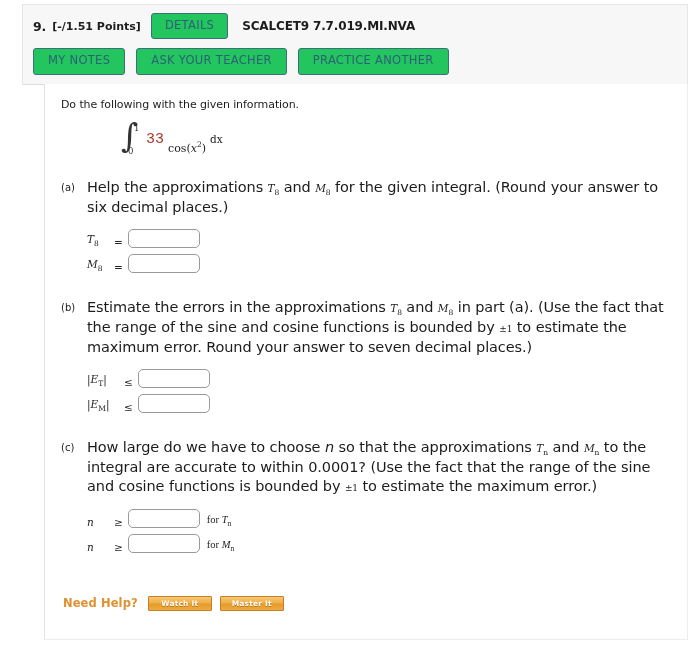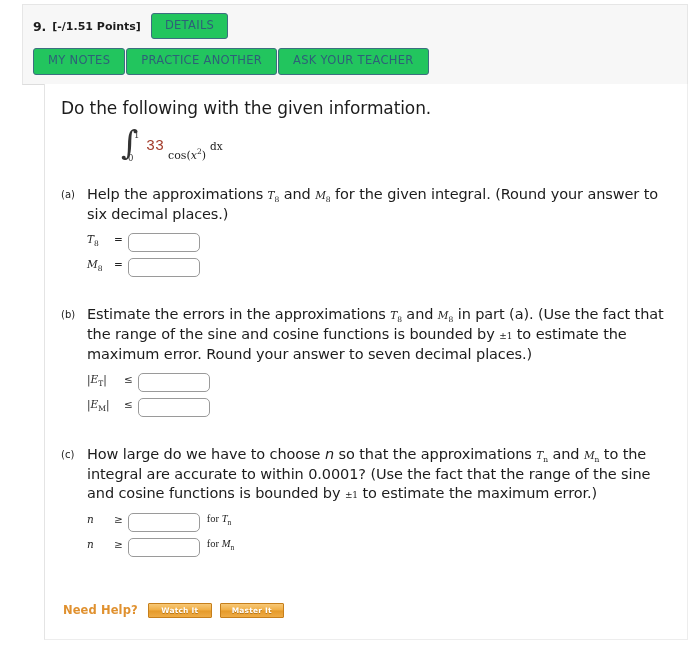--- a/index.html
+++ b/index.html
@@ -72,21 +72,21 @@
   .q-code {
     font-size: 12px;
     font-weight: bold;
     color: #1c1c1c;
     letter-spacing: -0.15px;
     margin-left: 4px;
   }
   .hdr-row2 {
     display: flex;
     align-items: center;
-    gap: 1px;
+    gap: 11px;
     margin-top: 9px;
   }
   .hdr-row2 .btn-outline { padding: 6px 14px 7px 14px; }
 
   
   .panel {
     position: absolute;
     left: 44px;
     top: 84px;
     width: 644px;
@@ -95,21 +95,21 @@
     border-right: 1px solid #ededed;
     border-bottom: 1px solid #ededed;
     box-sizing: border-box;
     background: #ffffff;
   }
   .content {
     padding: 10px 16px 0 16px;
   }
 
   .prompt {
-    font-size: 17px;
+    font-size: 11px;
     color: #1c1c1c;
     margin: 4px 0 0 0;
     letter-spacing: -0.1px;
   }
 
   
   .integral-wrap {
     margin: 11px 0 0 60px;
     display: flex;
     align-items: center;
@@ -202,21 +202,21 @@
     font-family: "DejaVu Serif", serif;
     font-size: 9px;
     color: #222222;
   }
   .ital { font-style: italic; }
 
   
   .ans-list { margin-top: 9px; }
   .ans-row {
     display: flex;
-    align-items: flex-start;
+    align-items: flex-end;
     height: 22px;
     margin-bottom: 3px;
   }
   .ans-lbl {
     font-family: "DejaVu Serif", serif;
     font-size: 10.5px;
     color: #222222;
     min-width: 24px;
     text-align: left;
   }
@@ -288,25 +288,26 @@
 </head>
 <body>
 
 <div class="page">
 
   <div class="q-header">
     <div class="hdr-row1">
       <span class="q-num">9.</span>
       <span class="q-points">[-/1.51 Points]</span>
       <span class="btn-outline" id="details-btn">DETAILS</span>
+      <span class="q-code">SCALCET9 7.7.019.MI.NVA</span>
     </div>
     <div class="hdr-row2">
       <span class="btn-outline">MY NOTES</span>
+      <span class="btn-outline">ASK YOUR TEACHER</span>
       <span class="btn-outline">PRACTICE ANOTHER</span>
-      <span class="btn-outline">ASK YOUR TEACHER</span>
     </div>
   </div>
 
   <div class="panel">
     <div class="content">
 
       <div class="prompt">Do the following with the given information.</div>
 
       <div class="integral-wrap">
         <span class="int-sign">

